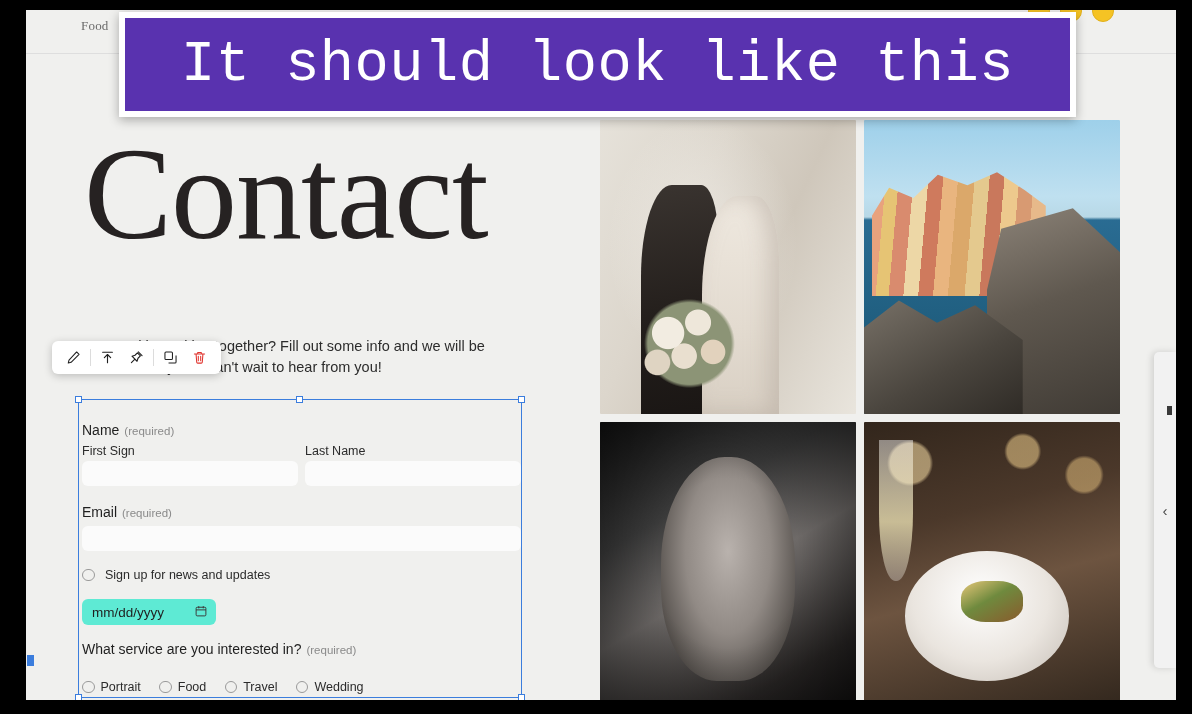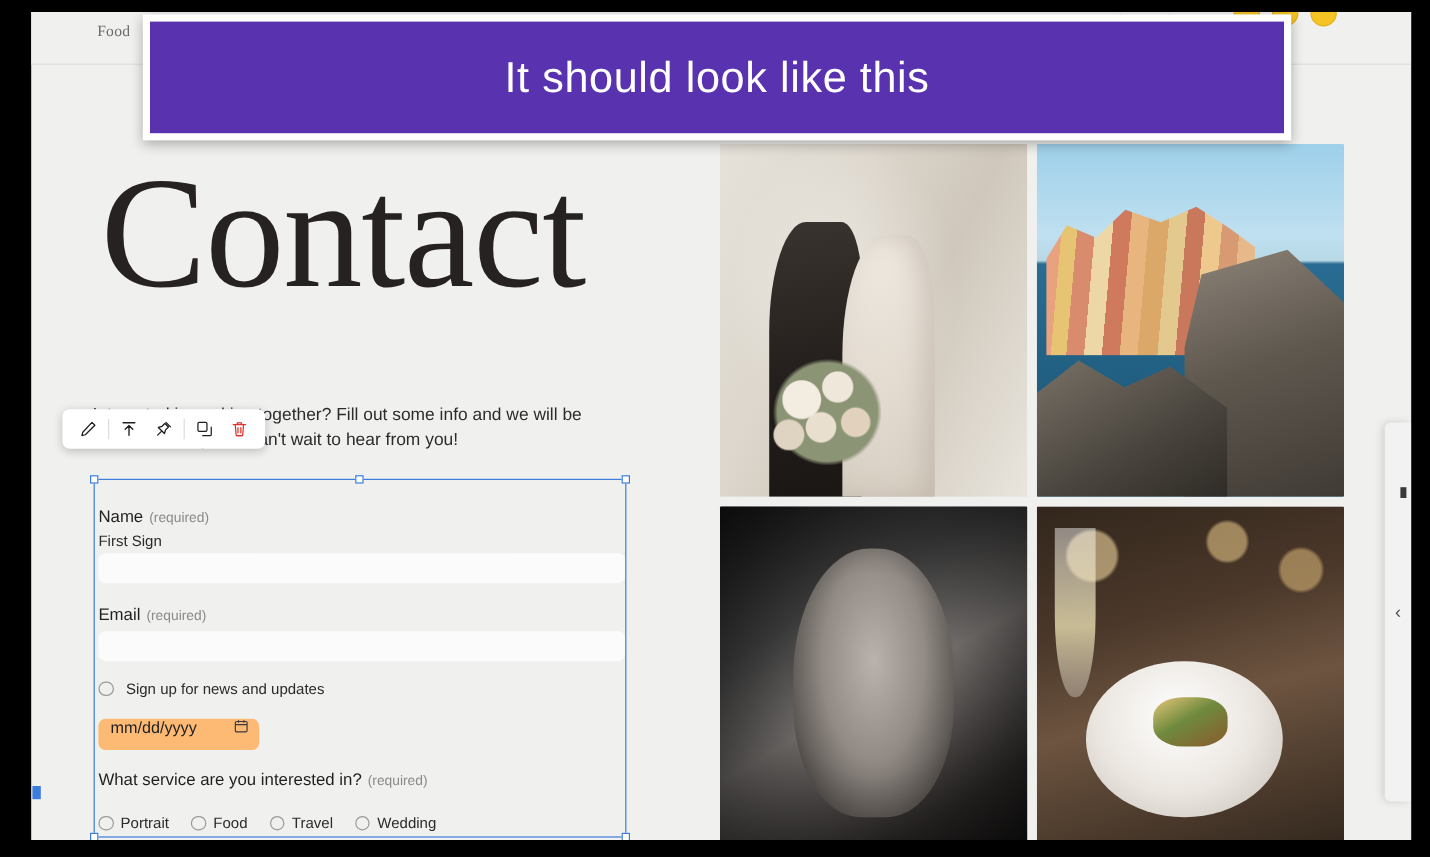--- a/index.html
+++ b/index.html
@@ -119,23 +119,23 @@
   .radio {
     width: 12.5px; height: 12.5px; border-radius: 50%;
     border: 1.2px solid #9a9a9a; background: transparent;
     display: inline-block; vertical-align: middle;
   }
   .opt-text {
     font-size: 12.5px; color: #2b2b2b;
     vertical-align: middle; margin-left: 6px;
   }
   .date-input {
-    background: #fdba74; border: none; border-radius: 6px;
+    background: #5eead4; border: none; border-radius: 6px;
     height: 26px; width: 134px;
-    display: flex; align-items: flex-start; justify-content: space-between;
+    display: flex; align-items: center; justify-content: space-between;
     padding: 0 9px 0 10px;
     font-size: 13.5px; color: #1f1f1f;
   }
 
   
   #gallery {
     position: absolute; left: 574px; top: 110px;
     width: 520px;
     display: grid; grid-template-columns: 1fr 1fr;
     gap: 8px;
@@ -258,22 +258,22 @@
     box-shadow: 0 3px 10px rgba(0,0,0,.30);
     z-index: 60;
   }
   #banner .fill {
     width: 100%; height: 100%;
     background: #5932af;
     display: flex; align-items: center; justify-content: center;
   }
   #banner .txt {
     color: #ffffff;
-    font-family: Liberation Sans, sans-serif;
-    font-size: 36px; font-weight: 400;
+    font-family: Liberation Mono, monospace;
+    font-size: 57px; font-weight: 400;
     letter-spacing: .5px;
   }
 </style>
 </head>
 <body>
 
 <div id="stage">
 
   <div id="site">
 
@@ -322,20 +322,24 @@
 
       <div class="form-inner">
 
         <div style="margin-top:22px;">
           <div class="fld-label">
             <span>Name</span><span class="req">(required)</span>
           </div>
           <div class="row2">
             <div>
               <div class="sub-label">First Sign</div>
+              <input class="txt-input" type="text" value="" style="">
+            </div>
+            <div>
+              <div class="sub-label">Last Name</div>
               <input class="txt-input" type="text" value="" style="">
             </div>
           </div>
         </div>
 
         <div style="margin-top:18px;">
           <div class="fld-label">
             <span>Email</span><span class="req">(required)</span>
           </div>
           <input class="txt-input" type="text" style="width: 100%;" value="">

